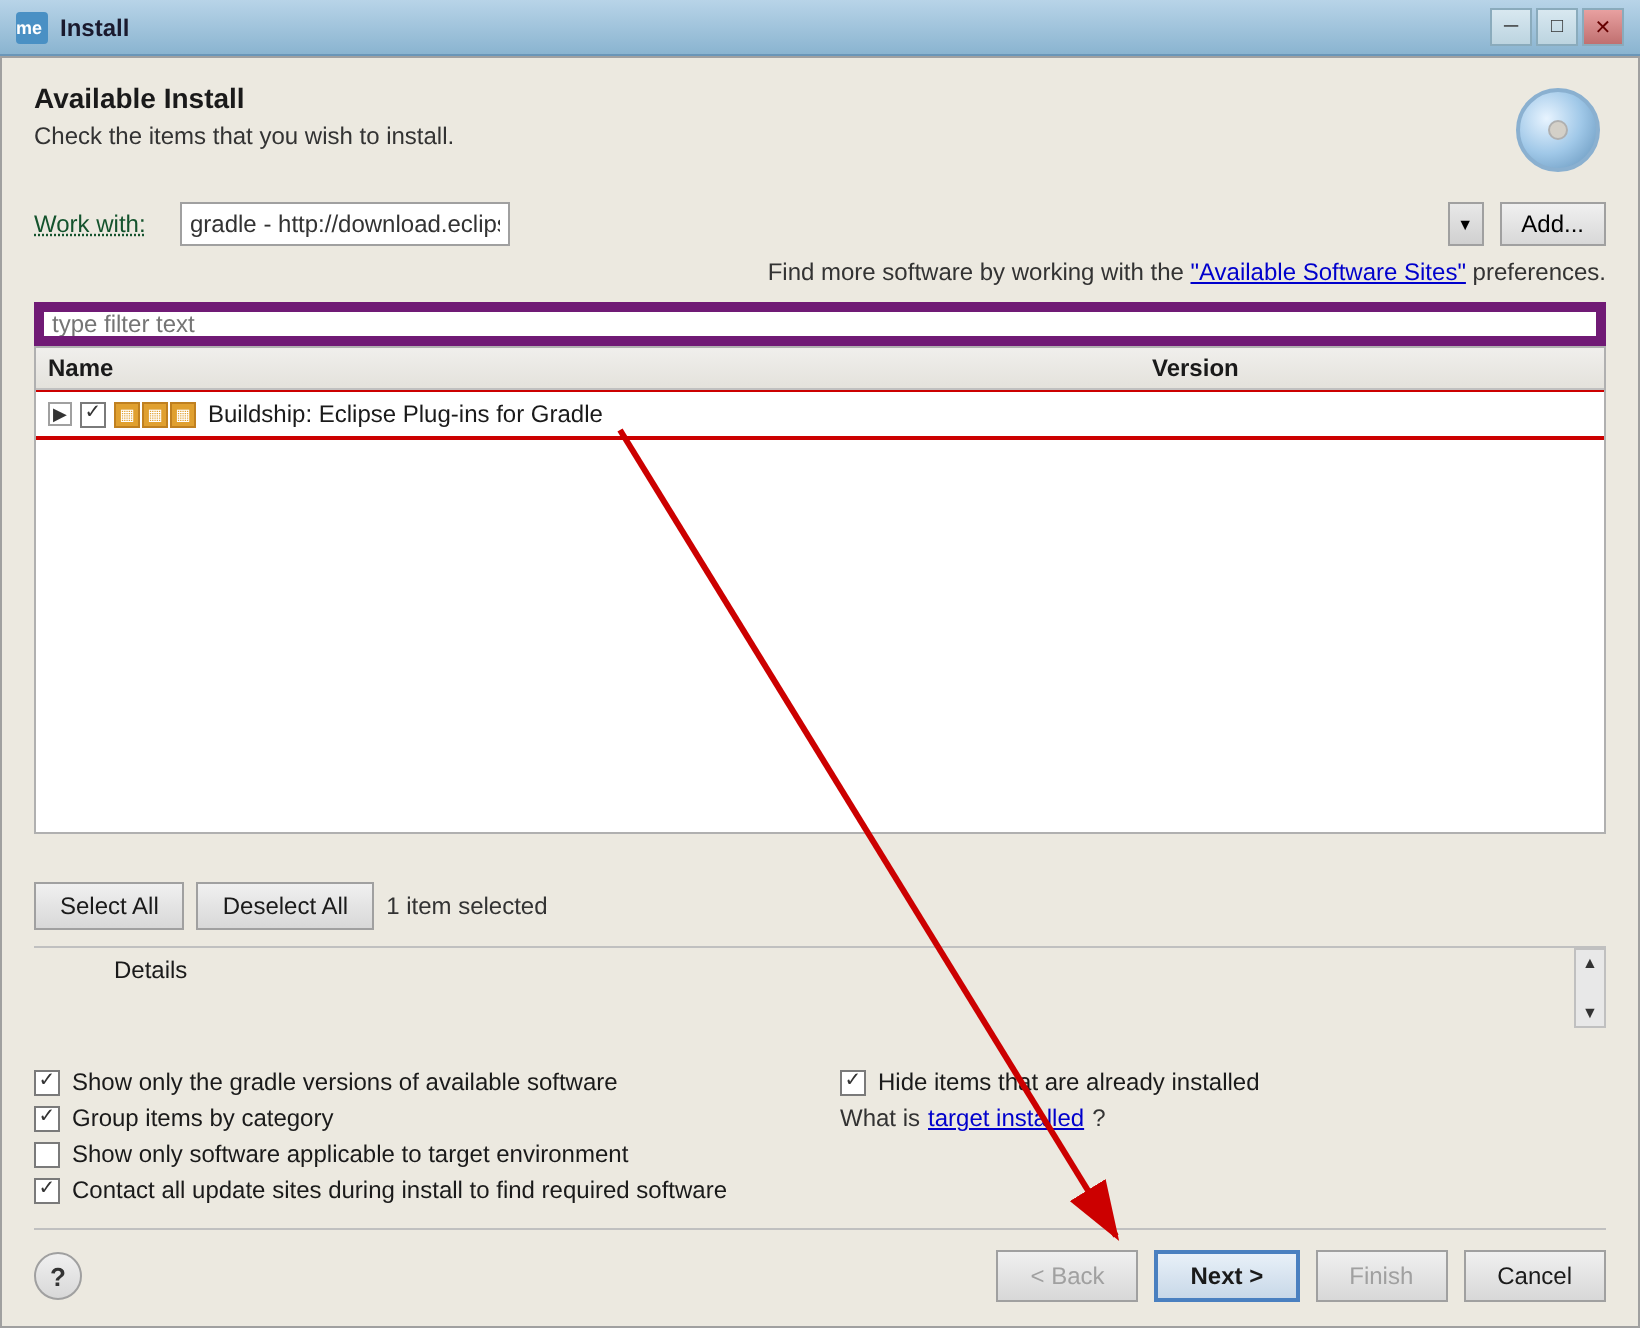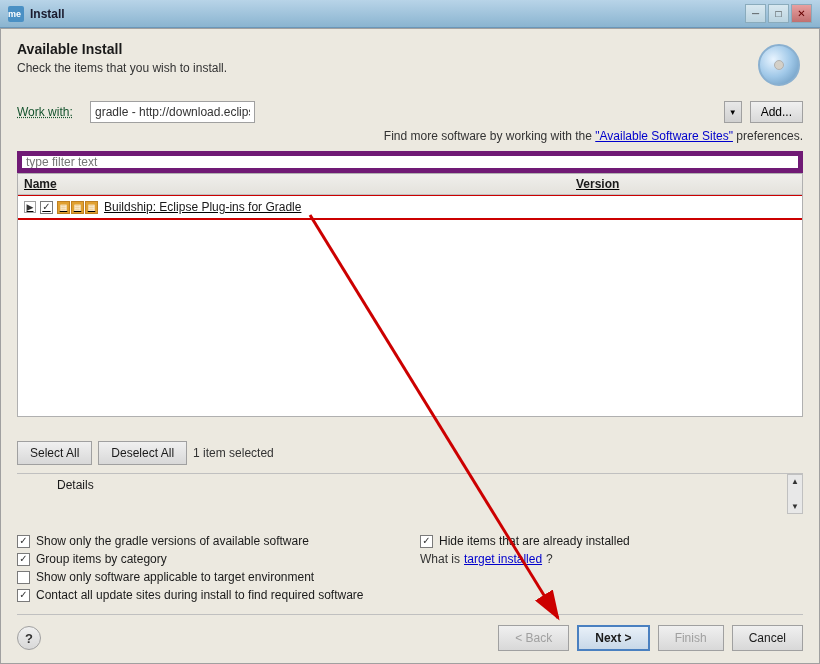--- a/index.html
+++ b/index.html
@@ -194,21 +194,20 @@
 
     
     .software-table {
       border: 1px solid #b0b0b0;
       background: white;
       flex: 1;
       display: flex;
       flex-direction: column;
       min-height: 0;
       margin-bottom: 24px;
-      text-decoration: underline;
     }
     .table-header {
       display: flex;
       background: linear-gradient(to bottom, #f0efec, #e4e2dc);
       border-bottom: 1px solid #c0c0c0;
       padding: 3px 6px;
     }
     .col-name {
       flex: 1;
       font-weight: bold;

